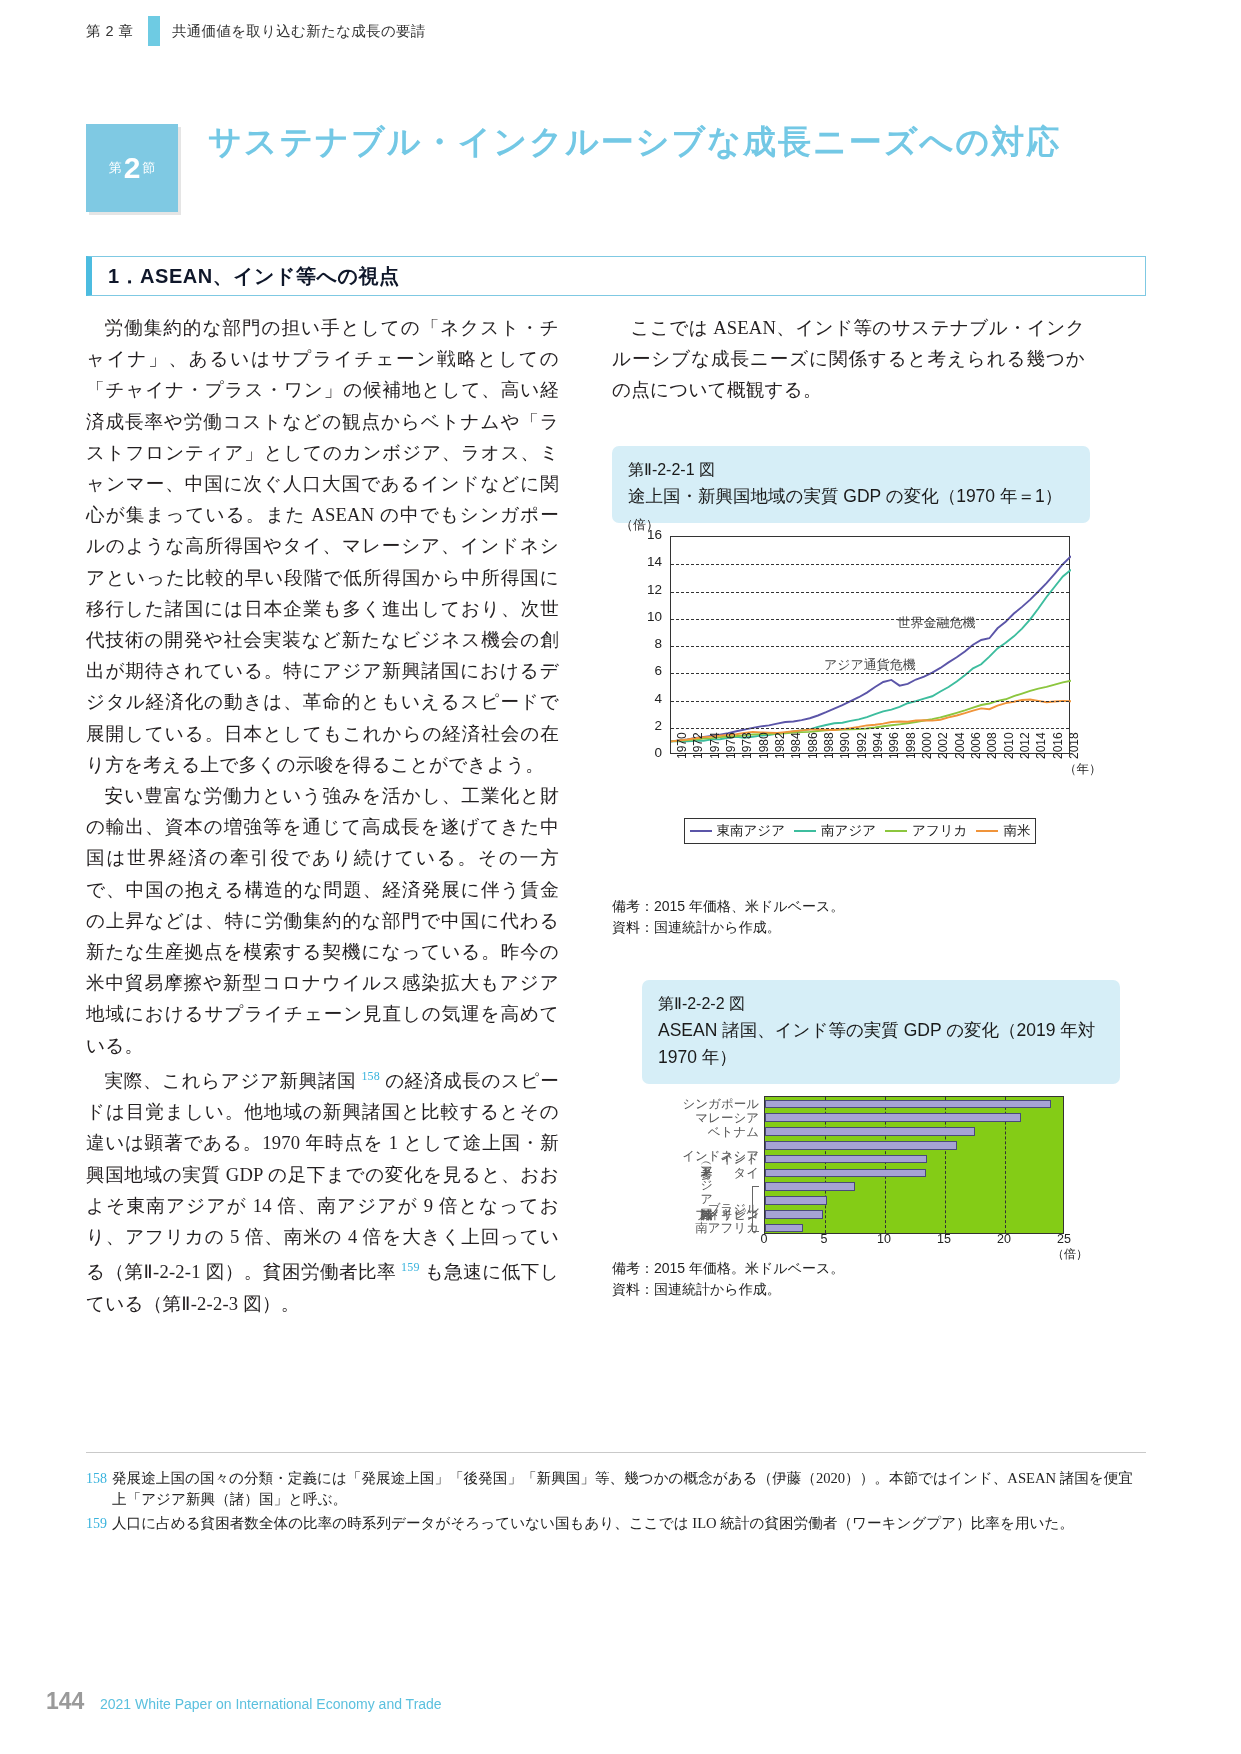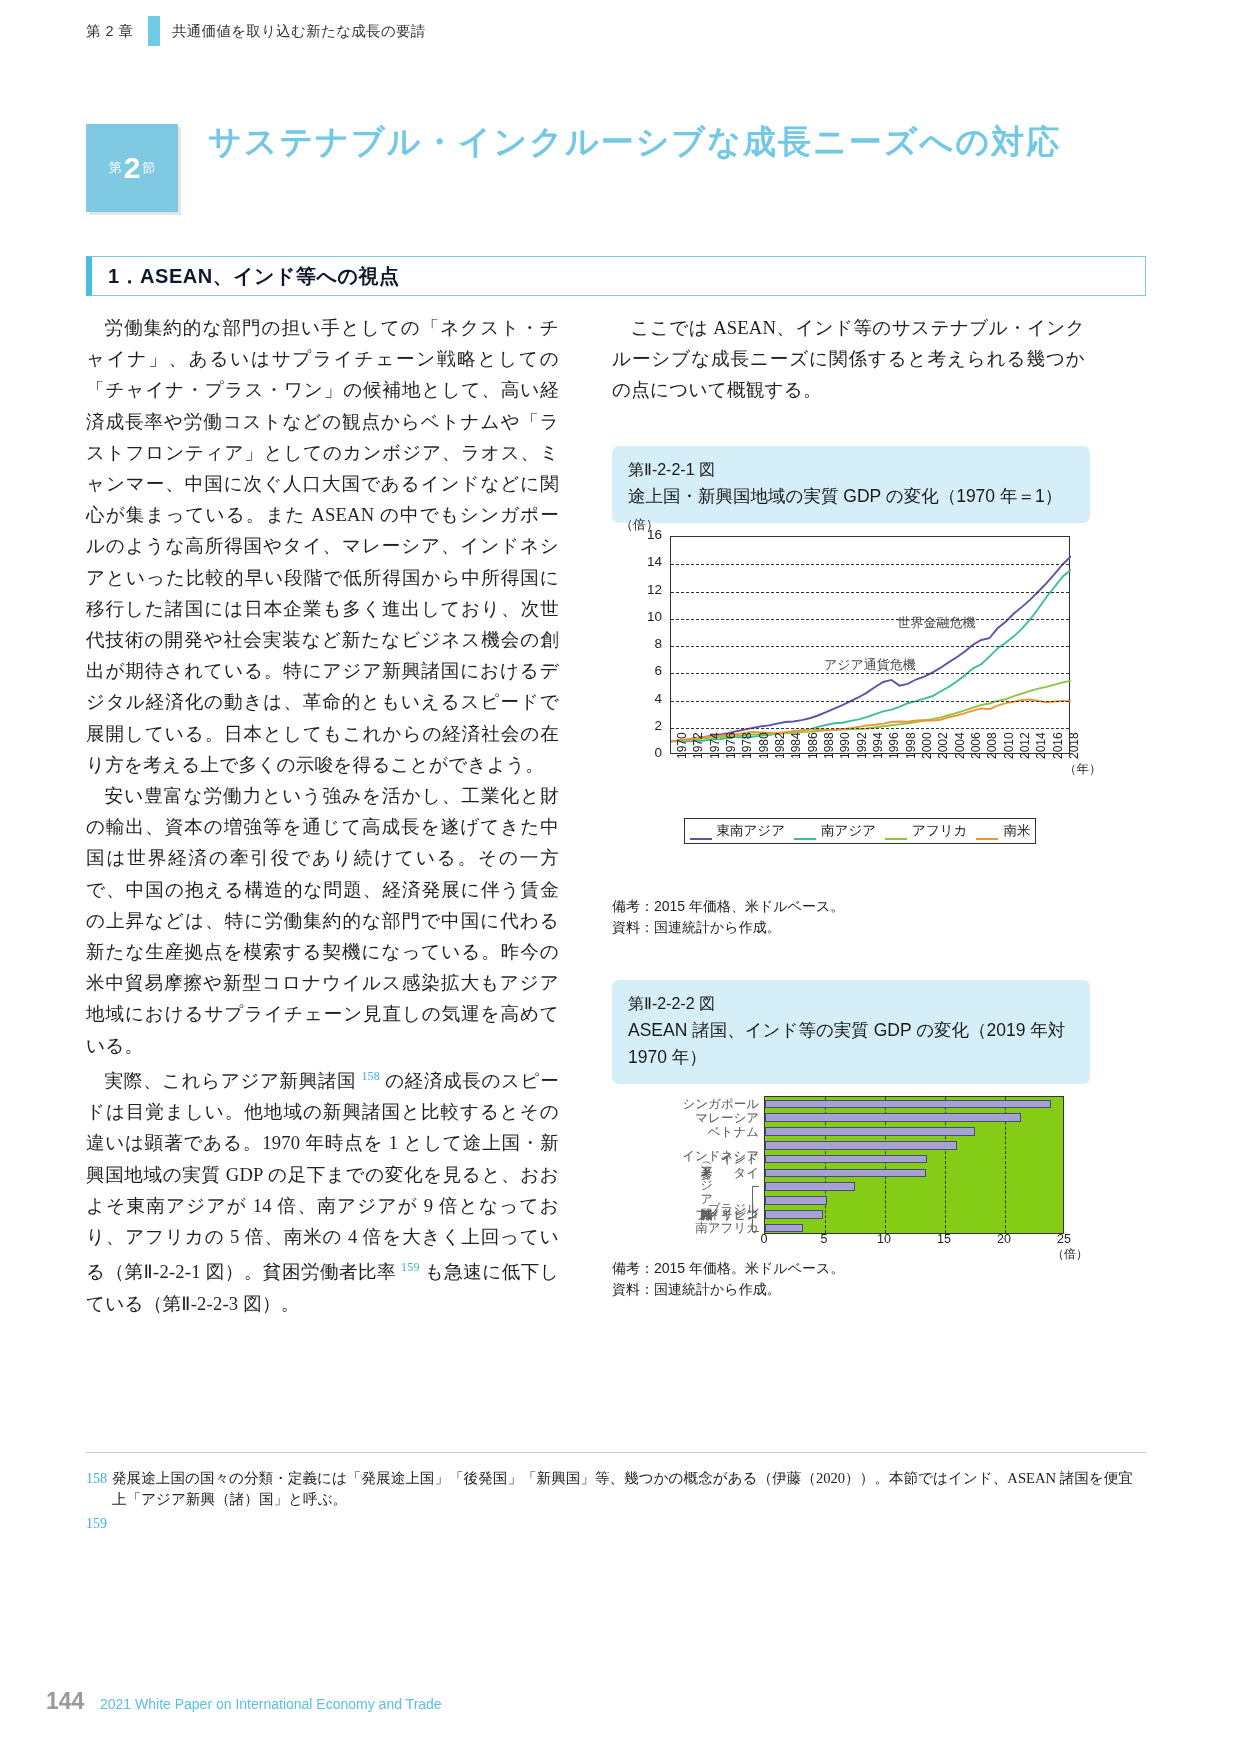--- a/index.html
+++ b/index.html
@@ -117,21 +117,21 @@
   .c1-xunit{
     position:absolute; left:452px; top:245px;
     font-family:"Liberation Sans", sans-serif; font-size:12.5px; color:#222;
   }
   .c1-legend{
     position:absolute; left:72px; top:302px; width:352px; height:26px;
     border:1px solid #333; background:#fff;
     display:flex; align-items:center; justify-content:space-around;
     font-family:"Liberation Sans", sans-serif; font-size:13.5px; color:#222;
   }
-  .c1-legend .it{ display:flex; align-items:flex-end; gap:5px; }
+  .c1-legend .it{ display:flex; align-items:center; gap:5px; }
   .c1-legend .sw{ width:22px; height:0; border-top:2px solid #000; display:inline-block; }
   .c1-ann{
     position:absolute;
     font-family:"Liberation Sans", sans-serif; font-size:13px; color:#444;
     white-space:nowrap;
   }
 
   
   #chart2{ position:absolute; left:612px; top:1090px; width:478px; height:160px; }
   .c2-plot{
@@ -299,21 +299,21 @@
         <span>南米</span>
       </div>
     </div>
 </div>
 
 <div class="fignote" style="top:896px;">
   <div>備考：2015 年価格、米ドルベース。</div>
   <div>資料：国連統計から作成。</div>
 </div>
 
-<div class="figbox" style="top:980px;">
+<div class="figbox" style="top:980px;margin-left:30px;">
   <div class="fignum">第Ⅱ-2-2-2 図</div>
   <div class="figtitle">ASEAN 諸国、インド等の実質 GDP の変化（2019 年対 1970 年）</div>
 </div>
 
 <div id="chart2">
   <div class="c2-plot" id="c2-plot">
       <div class="c2-gl" style="left: 60px;"></div>
       <div class="c2-gl" style="left: 120px;"></div>
       <div class="c2-gl" style="left: 180px;"></div>
       <div class="c2-gl" style="left: 240px;"></div>
@@ -352,19 +352,19 @@
 </div>
 
 <div class="fignote" style="top:1258px;">
   <div>備考：2015 年価格。米ドルベース。</div>
   <div>資料：国連統計から作成。</div>
 </div>
 
 <div class="footrule"></div>
 <div class="footnotes" id="footnotes">
     <div class="fn"><span class="num">158</span><span>発展途上国の国々の分類・定義には「発展途上国」「後発国」「新興国」等、幾つかの概念がある（伊藤（2020））。本節ではインド、ASEAN 諸国を便宜上「アジア新興（諸）国」と呼ぶ。</span></div>
-    <div class="fn"><span class="num">159</span></div>
+    <div class="fn"><span class="num">159</span><span>人口に占める貧困者数全体の比率の時系列データがそろっていない国もあり、ここでは ILO 統計の貧困労働者（ワーキングプア）比率を用いた。</span></div>
   </div>
 
 <div class="pagefoot">
   <div class="pg">144</div>
   <div class="wp">2021 White Paper on International Economy and Trade</div>
 </div>
 
 </body></html>

